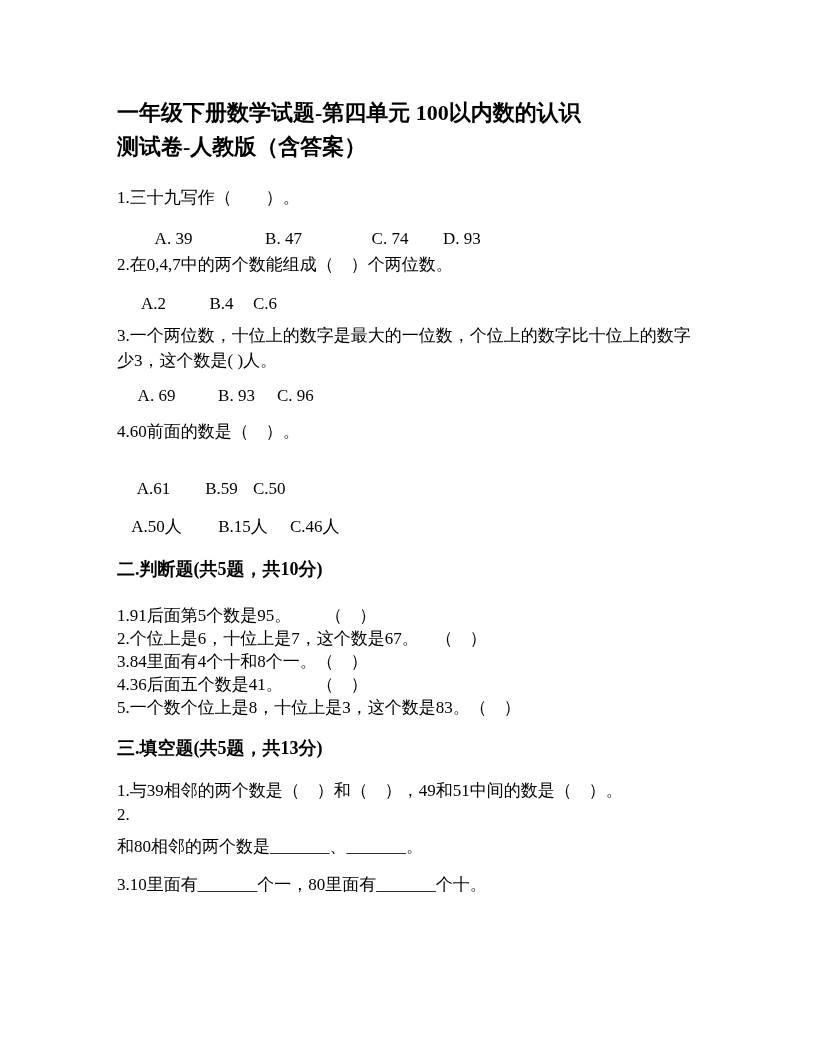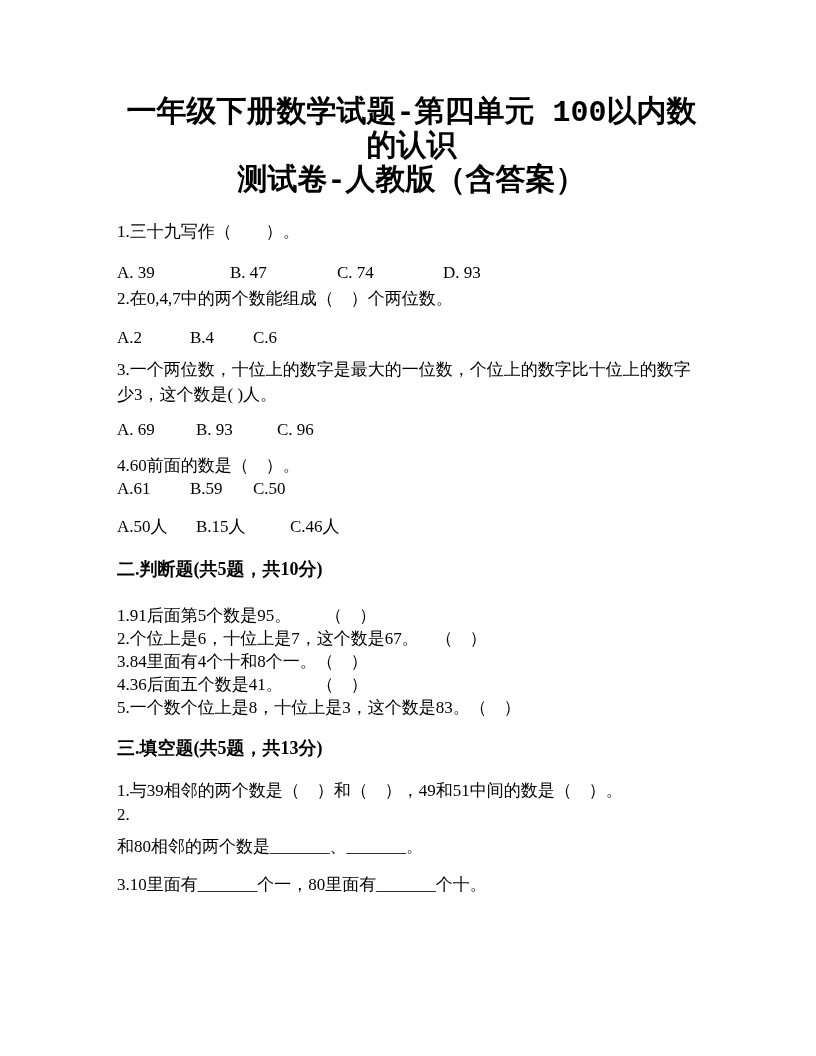--- a/index.html
+++ b/index.html
@@ -4,30 +4,29 @@
 <style>
   html, body { margin: 0; padding: 0; background: #ffffff; }
   body {
     width: 816px; height: 1056px;
     color: #000000;
     font-family: "Liberation Serif", "DejaVu Serif", serif;
     overflow: hidden;
   }
   .doc { padding: 96px 110px 0 117px; font-size: 17px; }
   .title {
-    text-align: center;
+    text-align: left;
     font-weight: bold;
-    font-size: 30px;
+    font-size: 22px;
     line-height: 34px;
-    font-family: Liberation Mono, monospace;
   }
   .sec-head { font-weight: bold; font-size: 18px; line-height: 22px; }
   .q    { line-height: 25px; }
   .opts { line-height: 22px; }
-  .opt  { display: inline-block; }
+  .opt  { display: inline-block; text-align: center; }
   .judge-line { line-height: 23px; }
   .fill-line  { line-height: 23px; }
 </style>
 </head>
 <body>
 
 <div class="doc">
 
   <div class="title">
     <div>一年级下册数学试题-第四单元 100以内数的认识</div>
@@ -44,21 +43,21 @@
   <div class="opts" style="margin-top:16px">
     <span class="opt" style="min-width:73px">A.2</span><span class="opt" style="min-width:63px">B.4</span><span class="opt">C.6</span>
   </div>
 
   <div class="q" style="margin-top:8px">3.一个两位数，十位上的数字是最大的一位数，个位上的数字比十位上的数字少3，这个数是( )人。</div>
   <div class="opts" style="margin-top:12px">
     <span class="opt" style="min-width:79px">A. 69</span><span class="opt" style="min-width:81px">B. 93</span><span class="opt">C. 96</span>
   </div>
 
   <div class="q" style="margin-top:12px">4.60前面的数是（　）。</div>
-  <div class="opts" style="">
+  <div class="opts" style="margin-top:34px">
     <span class="opt" style="min-width:73px">A.61</span><span class="opt" style="min-width:63px">B.59</span><span class="opt">C.50</span>
   </div>
 
   <div class="opts" style="margin-top:16px">
     <span class="opt" style="min-width:79px">A.50人</span><span class="opt" style="min-width:94px">B.15人</span><span class="opt">C.46人</span>
   </div>
 
   <div class="sec-head" style="margin-top:20px">二.判断题(共5题，共10分)</div>
 
   <div style="margin-top:24px">

